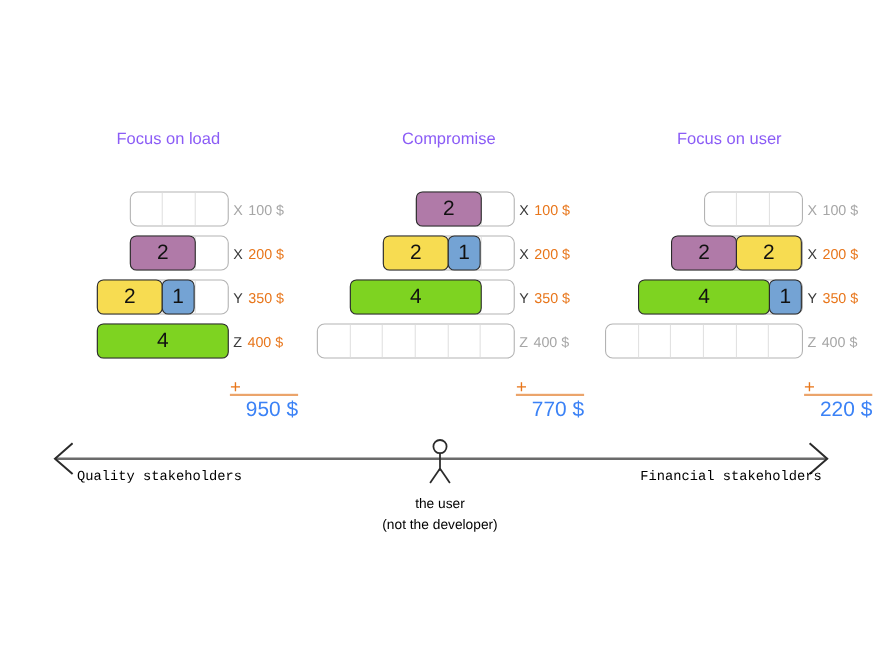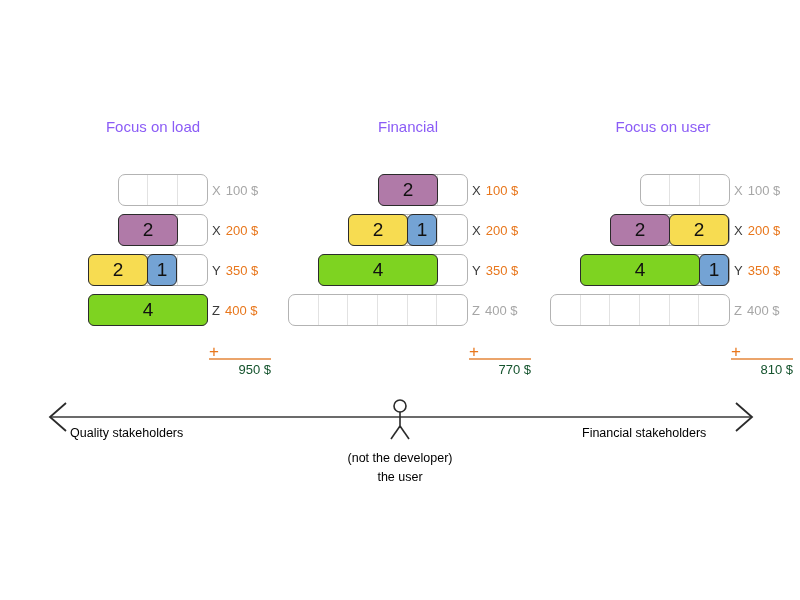--- a/index.html
+++ b/index.html
@@ -90,28 +90,28 @@
   .sum .plus{
     font-size:17px;color:#e8761b;line-height:1;
     position:absolute;left:0;top:0;
   }
   .sum .rule{
     position:absolute;left:0;top:15px;height:2px;width:62px;
     background:#eba46b;
   }
   .sum .tot{
     position:absolute;left:0;top:19px;width:62px;
-    text-align:right;font-size:13px;color:#14532d;white-space:nowrap;
+    text-align:right;font-size:19px;color:#3b82f6;white-space:nowrap;
   }
 
   
   .spectrum{position:absolute;left:0;top:395px;width:800px;height:110px;}
   .spectrum svg{position:absolute;left:0;top:0;}
   .sp-label{
-    position:absolute;font-size:12.5px;color:#000;white-space:nowrap;
+    position:absolute;font-size:12.5px;color:#000;white-space:nowrap;font-family:Liberation Mono, monospace;
   }
   .sp-left{left:70px;top:31px;}
   .sp-right{left:546px;top:31px;margin-left:36px;}
   .sp-user{
     position:absolute;left:300px;top:54px;width:200px;
     text-align:center;font-size:12.5px;color:#000;line-height:1.5;
   }
 </style>
 </head>
 <body>
@@ -188,21 +188,21 @@
             </div>
           </div>
         </div>
         <div class="sum" style="left: 181px; top: 225px;">
           <div class="plus">+</div>
           <div class="rule"></div>
           <div class="tot">950 $</div>
         </div>
       </div>
       <div class="col" style="left: 283px; width: 250px;">
-        <div class="col-head">Financial</div>
+        <div class="col-head">Compromise</div>
         <div class="rows">
           <div class="row">
             <div class="track-wrap" style="left: 95px; width: 90px;">
               <div class="track" style="width: 90px;">
                 <div class="cell" style="width: 30px;"></div>
                 <div class="cell" style="width: 30px;"></div>
                 <div class="cell" style="width: 30px;"></div>
               </div>
               <div class="blocks">
                 <div class="blk purple" style="width: 60px;">2</div>
@@ -338,38 +338,38 @@
             </div>
             <div class="rlabel muted" style="left: 196px;">
               <span class="key">Z</span>
               <span class="amt">400 $</span>
             </div>
           </div>
         </div>
         <div class="sum" style="left: 193px; top: 225px;">
           <div class="plus">+</div>
           <div class="rule"></div>
-          <div class="tot">810 $</div>
+          <div class="tot">220 $</div>
         </div>
       </div>
     </div>
 
   <div class="spectrum">
     <svg width="800" height="110" viewBox="0 0 800 110">
       <line x1="50" y1="22" x2="752" y2="22" stroke="#6b6b6b" stroke-width="2.2"></line>
       <polyline points="66,8 50,22 66,36" fill="none" stroke="#2b2b2b" stroke-width="1.8"></polyline>
       <polyline points="736,8 752,22 736,36" fill="none" stroke="#2b2b2b" stroke-width="1.8"></polyline>
       <g>
         <circle cx="400" cy="11" r="6" fill="#ffffff" stroke="#2b2b2b" stroke-width="1.6"></circle>
         <line x1="400" y1="17" x2="400" y2="33" stroke="#2b2b2b" stroke-width="1.6"></line>
         <line x1="400" y1="31" x2="391" y2="44" stroke="#2b2b2b" stroke-width="1.6"></line>
         <line x1="400" y1="31" x2="409" y2="44" stroke="#2b2b2b" stroke-width="1.6"></line>
       </g>
     </svg>
     <div class="sp-label sp-left">Quality stakeholders</div>
     <div class="sp-label sp-right">Financial stakeholders</div>
     <div class="sp-user">
+      <div>the user</div>
       <div>(not the developer)</div>
-      <div>the user</div>
     </div>
   </div>
 
 </div>
 
 </body></html>

